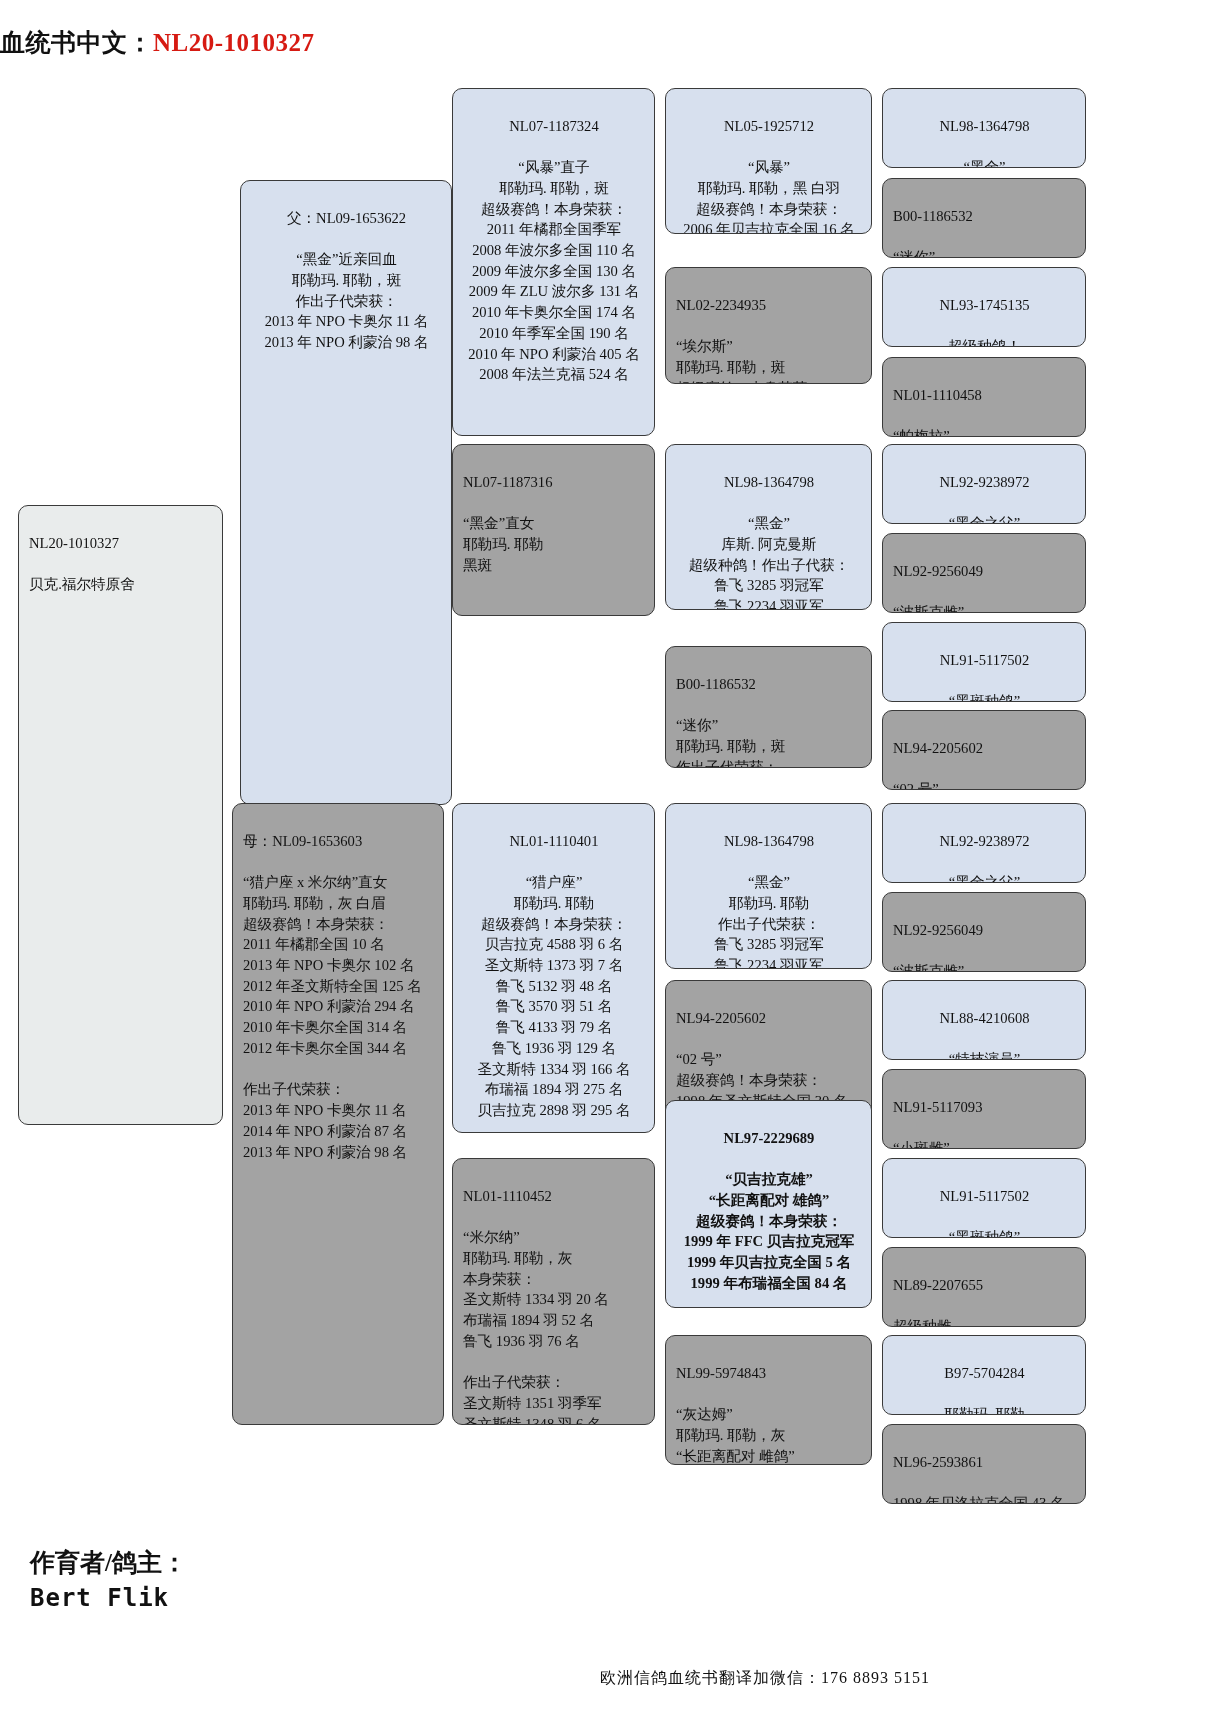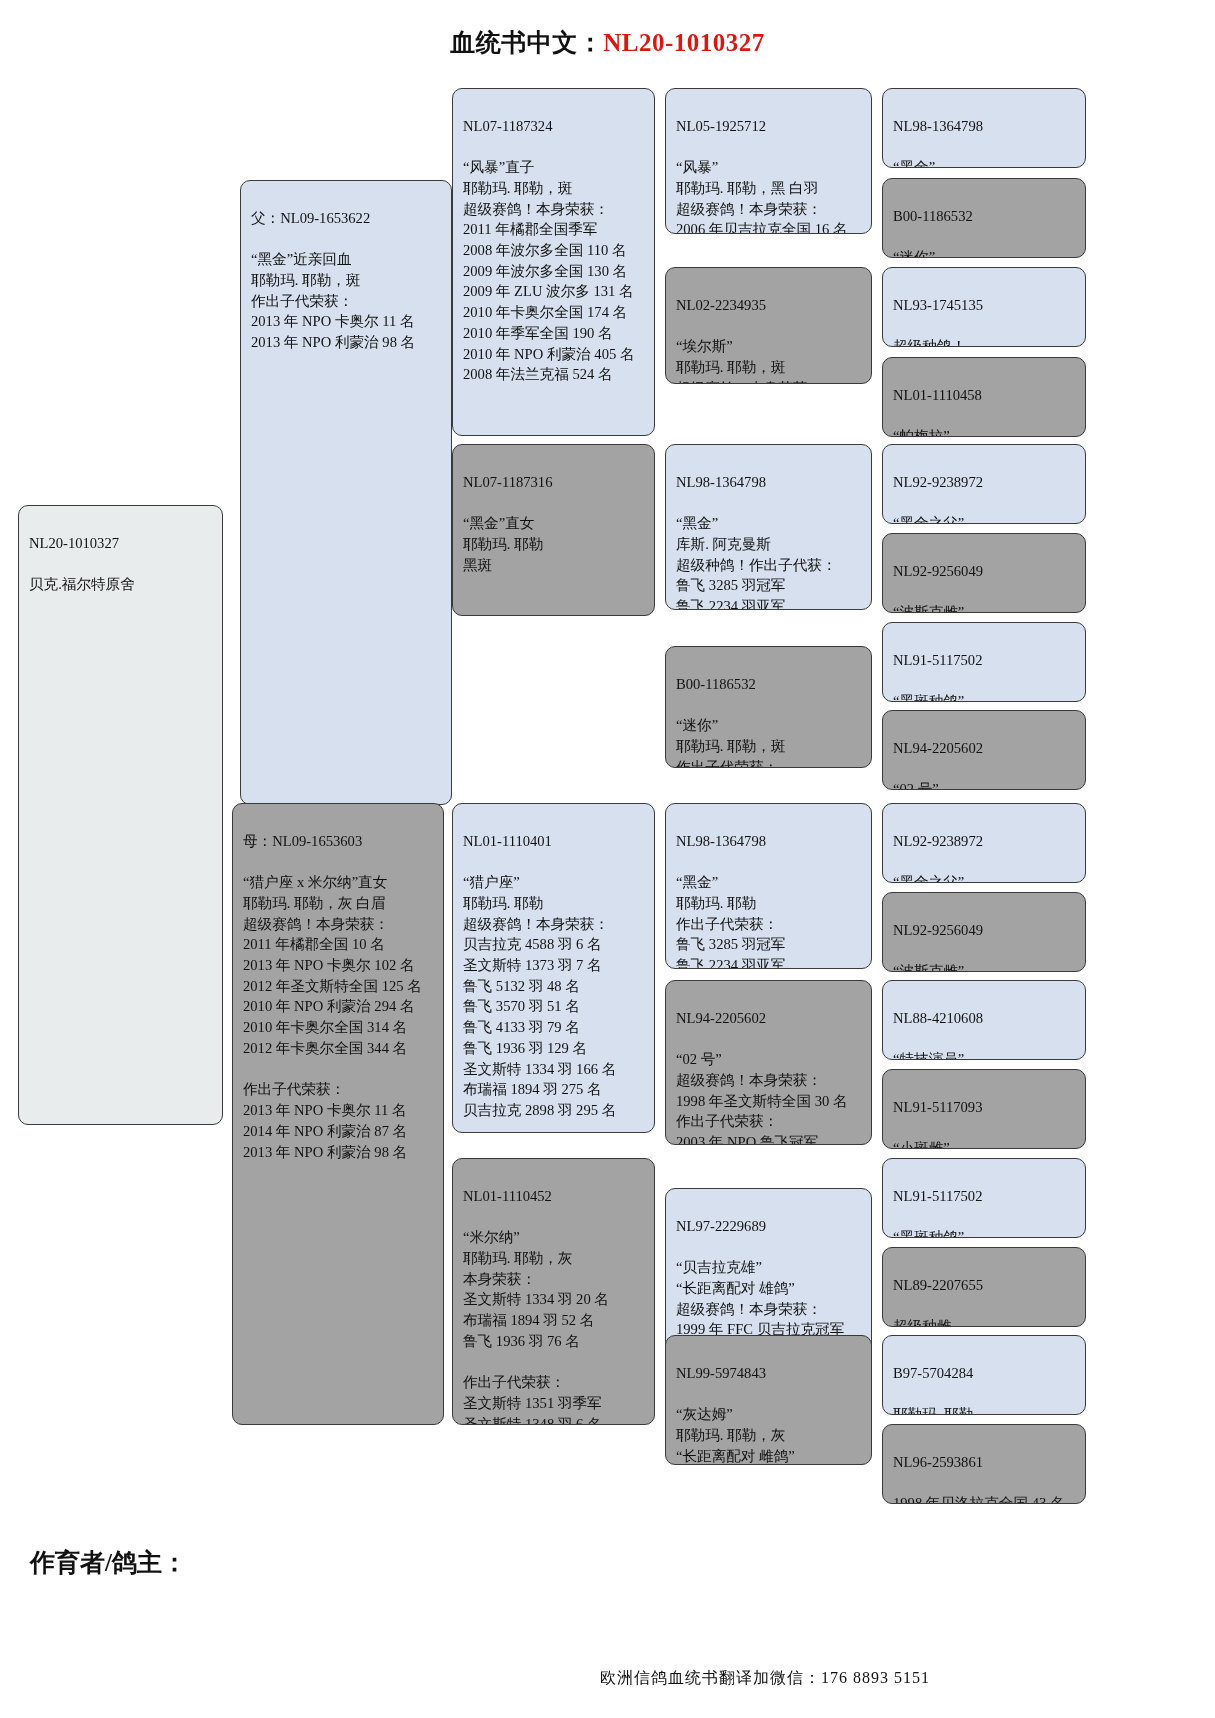--- a/index.html
+++ b/index.html
@@ -15,42 +15,41 @@
     color: #111;
     overflow: hidden;
   }
 
   
   .title {
     position: absolute;
     top: 26px;
     left: 0;
     width: 1215px;
-    text-align: center;
     font-size: 25px;
     font-weight: 700;
     letter-spacing: 0.5px;
   }
   .title .code {
     color: #d61a12;
   }
 
   
   .card {
     position: absolute;
     box-sizing: border-box;
     border: 1px solid #3a3a3a;
     border-radius: 10px;
     padding: 6px 9px 6px 10px;
     font-size: 14.6px;
     line-height: 1.42;
     white-space: pre-line;
     overflow: hidden;
   }
-  .blue  { background: #d7e0ee; }
+  .blue  { background: #d7e0ee; text-align: center; }
   .peach { background: #a3a3a3; }
   .gray  { background: #e9ecec; }
 
   .card .line { display: block; }
 
   
   .breeder {
     position: absolute;
     left: 30px;
     top: 1545px;
@@ -216,21 +215,21 @@
 <div class="card peach" style="left:665px; top:980px; width:207px; height:165px;">
   <span class="line">NL94-2205602</span>
   <span class="line">“02 号”
 超级赛鸽！本身荣获：
 1998 年圣文斯特全国 30 名
 作出子代荣获：
 2003 年 NPO 鲁飞冠军
 2004 年贝吉拉克全国 6 名</span>
 </div>
 
-<div class="card blue" style="left:665px; top:1188px; width:207px; height:208px;">
+<div class="card blue" style="left:665px; top:1100px; width:207px; height:208px;font-weight:bold;">
   <span class="line">NL97-2229689</span>
   <span class="line">“贝吉拉克雄”
 “长距离配对  雄鸽”
 超级赛鸽！本身荣获：
 1999 年 FFC 贝吉拉克冠军
 1999 年贝吉拉克全国 5 名
 1999 年布瑞福全国 84 名</span>
 </div>
 
 <div class="card peach" style="left:665px; top:1335px; width:207px; height:130px;">
@@ -329,15 +328,16 @@
 </div>
 
 <div class="card peach" style="left:882px; top:1424px; width:204px; height:80px;">
   <span class="line">NL96-2593861</span>
   <span class="line">1998 年贝洛拉克全国 43 名
 2000 年圣维仙全国 55 名</span>
 </div>
 
 <div class="breeder">
   <div>作育者/鸽主：</div>
+  <div class="latin">Bert Flik</div>
 </div>
 
 <div class="wechat">欧洲信鸽血统书翻译加微信：176 8893 5151</div>
 
 </body></html>

